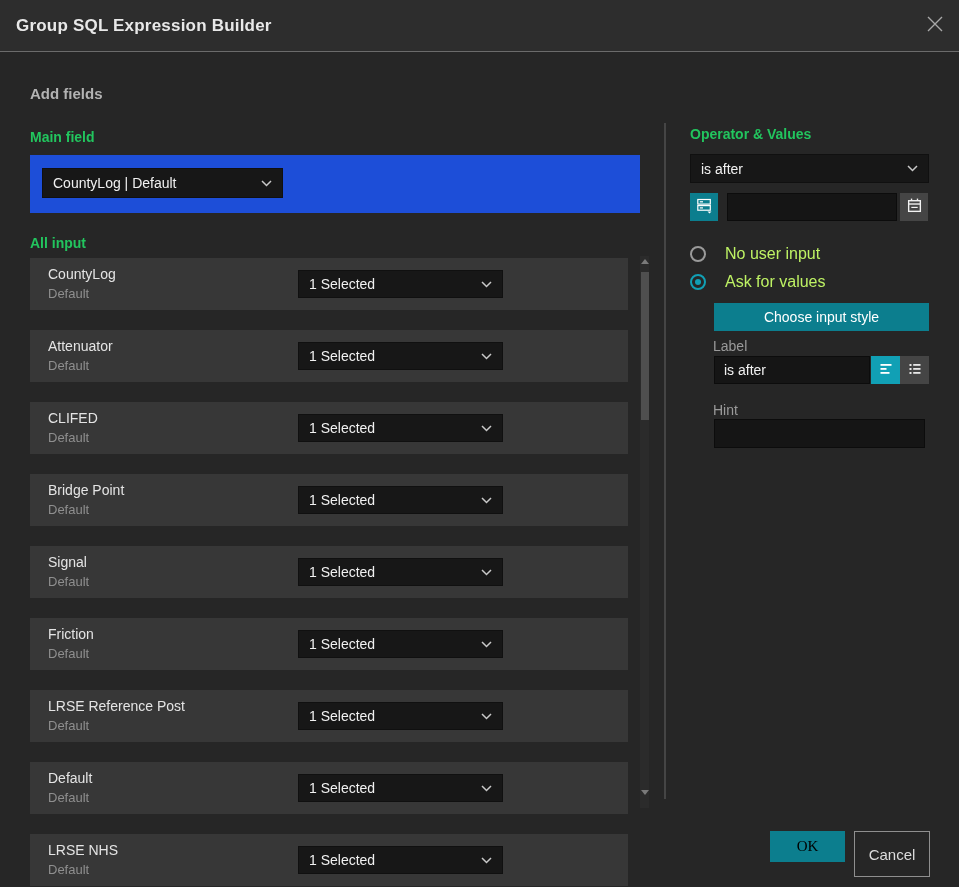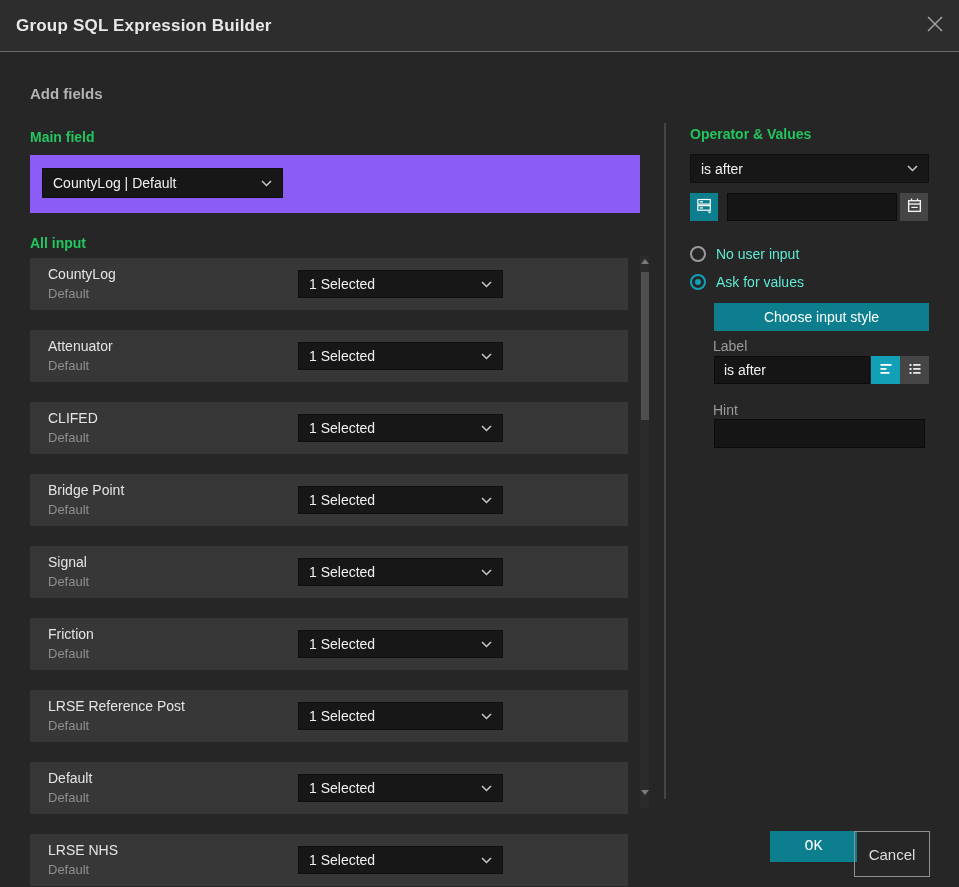--- a/index.html
+++ b/index.html
@@ -20,21 +20,21 @@
   
   .titlebar{position:absolute;left:0;top:0;width:959px;height:52px;background:#2d2d2d;border-bottom:1px solid #6b6b6b}
   .titlebar .title{position:absolute;left:16px;top:0;line-height:51px;font-size:17px;font-weight:700;color:#e8e8e8;letter-spacing:.2px}
   .close-btn{position:absolute;right:14px;top:16px;width:20px;height:20px;display:flex;align-items:center;justify-content:center;cursor:pointer}
 
   
   .heading{position:absolute;font-weight:700;color:#22c55e;font-size:14px}
   .heading.big{font-size:15px;color:#b3b3b3}
 
   
-  .main-panel{position:absolute;left:30px;top:155px;width:610px;height:58px;background:#8b5cf6}
+  .main-panel{position:absolute;left:30px;top:155px;width:610px;height:58px;background:#1d4ed8}
 
   
   .dd{display:flex;align-items:center;background:#171717;border:1px solid #101010;color:#f1f1f1;font-size:14px;padding:0 10px;cursor:pointer}
   .dd .dd-label{flex:1;white-space:nowrap;overflow:hidden}
   .dd .chev{flex:none;margin-left:8px;display:flex;align-items:center}
   .dd .cal{flex:none;margin-right:9px;display:flex;align-items:center}
 
   .dd1{position:absolute;left:12px;top:13px;width:241px;height:30px}
   .dd2{position:absolute;left:265px;top:13px;width:210px;height:30px}
 
@@ -61,32 +61,32 @@
   .val-src-btn{left:690px;top:193px;width:28px;height:28px;background:var(--accent-teal)}
   .cal-btn{left:900px;top:193px;width:28px;height:28px;background:#454545}
   .text-input{background:#151515;border:1px solid #0c0c0c;color:#f0f0f0;font-size:14px;padding:0 9px;font-family:"Liberation Sans",sans-serif;outline:none}
   .value-input{position:absolute;left:727px;top:193px;width:170px;height:28px}
 
   
   .radio-row{position:absolute;left:690px;height:18px;display:flex;align-items:center;cursor:pointer}
   .radio-circle{width:16px;height:16px;border-radius:50%;border:2px solid #9a9a9a;flex:none;position:relative}
   .radio-circle.selected{border-color:var(--bright-teal)}
   .radio-circle.selected::after{content:"";position:absolute;left:3px;top:3px;width:6px;height:6px;border-radius:50%;background:var(--bright-teal)}
-  .radio-label{margin-left:10px;font-size:14px;color:#5eead4}
+  .radio-label{margin-left:19px;font-size:16px;color:#bef264}
 
   .choose-btn{position:absolute;left:714px;top:303px;width:215px;height:28px;background:var(--accent-teal);color:#fff;font-size:14px;border:none;cursor:pointer;font-family:"Liberation Sans",sans-serif}
   .mini-label{position:absolute;font-size:14px;color:#9a9a9a}
   .label-input{position:absolute;left:714px;top:356px;width:156px;height:28px}
   .toggle-btn{top:356px;width:29px;height:28px}
   .toggle-sel{left:871px;background:var(--bright-teal)}
   .toggle-unsel{left:900px;background:#454545}
   .hint-input{position:absolute;left:714px;top:419px;width:211px;height:29px}
 
   
-  .ok-btn{position:absolute;left:770px;top:831px;width:87px;height:31px;background:var(--accent-teal);color:#ffffff;font-size:15px;border:none;cursor:pointer;font-family:Liberation Mono, monospace}
+  .ok-btn{position:absolute;left:770px;top:831px;width:75px;height:31px;background:var(--accent-teal);color:#000000;font-size:15px;border:none;cursor:pointer;font-family:Liberation Serif, serif}
   .cancel-btn{position:absolute;left:854px;top:831px;width:76px;height:46px;background:transparent;color:#dcdcdc;font-size:15px;border:1px solid #8f8f8f;cursor:pointer;font-family:"Liberation Sans",sans-serif}
 </style>
 </head>
 <body>
 
 <div class="titlebar">
   <div class="title">Group SQL Expression Builder</div>
   <div class="close-btn">
     <span>
       <svg width="18" height="18" viewBox="0 0 18 18">

